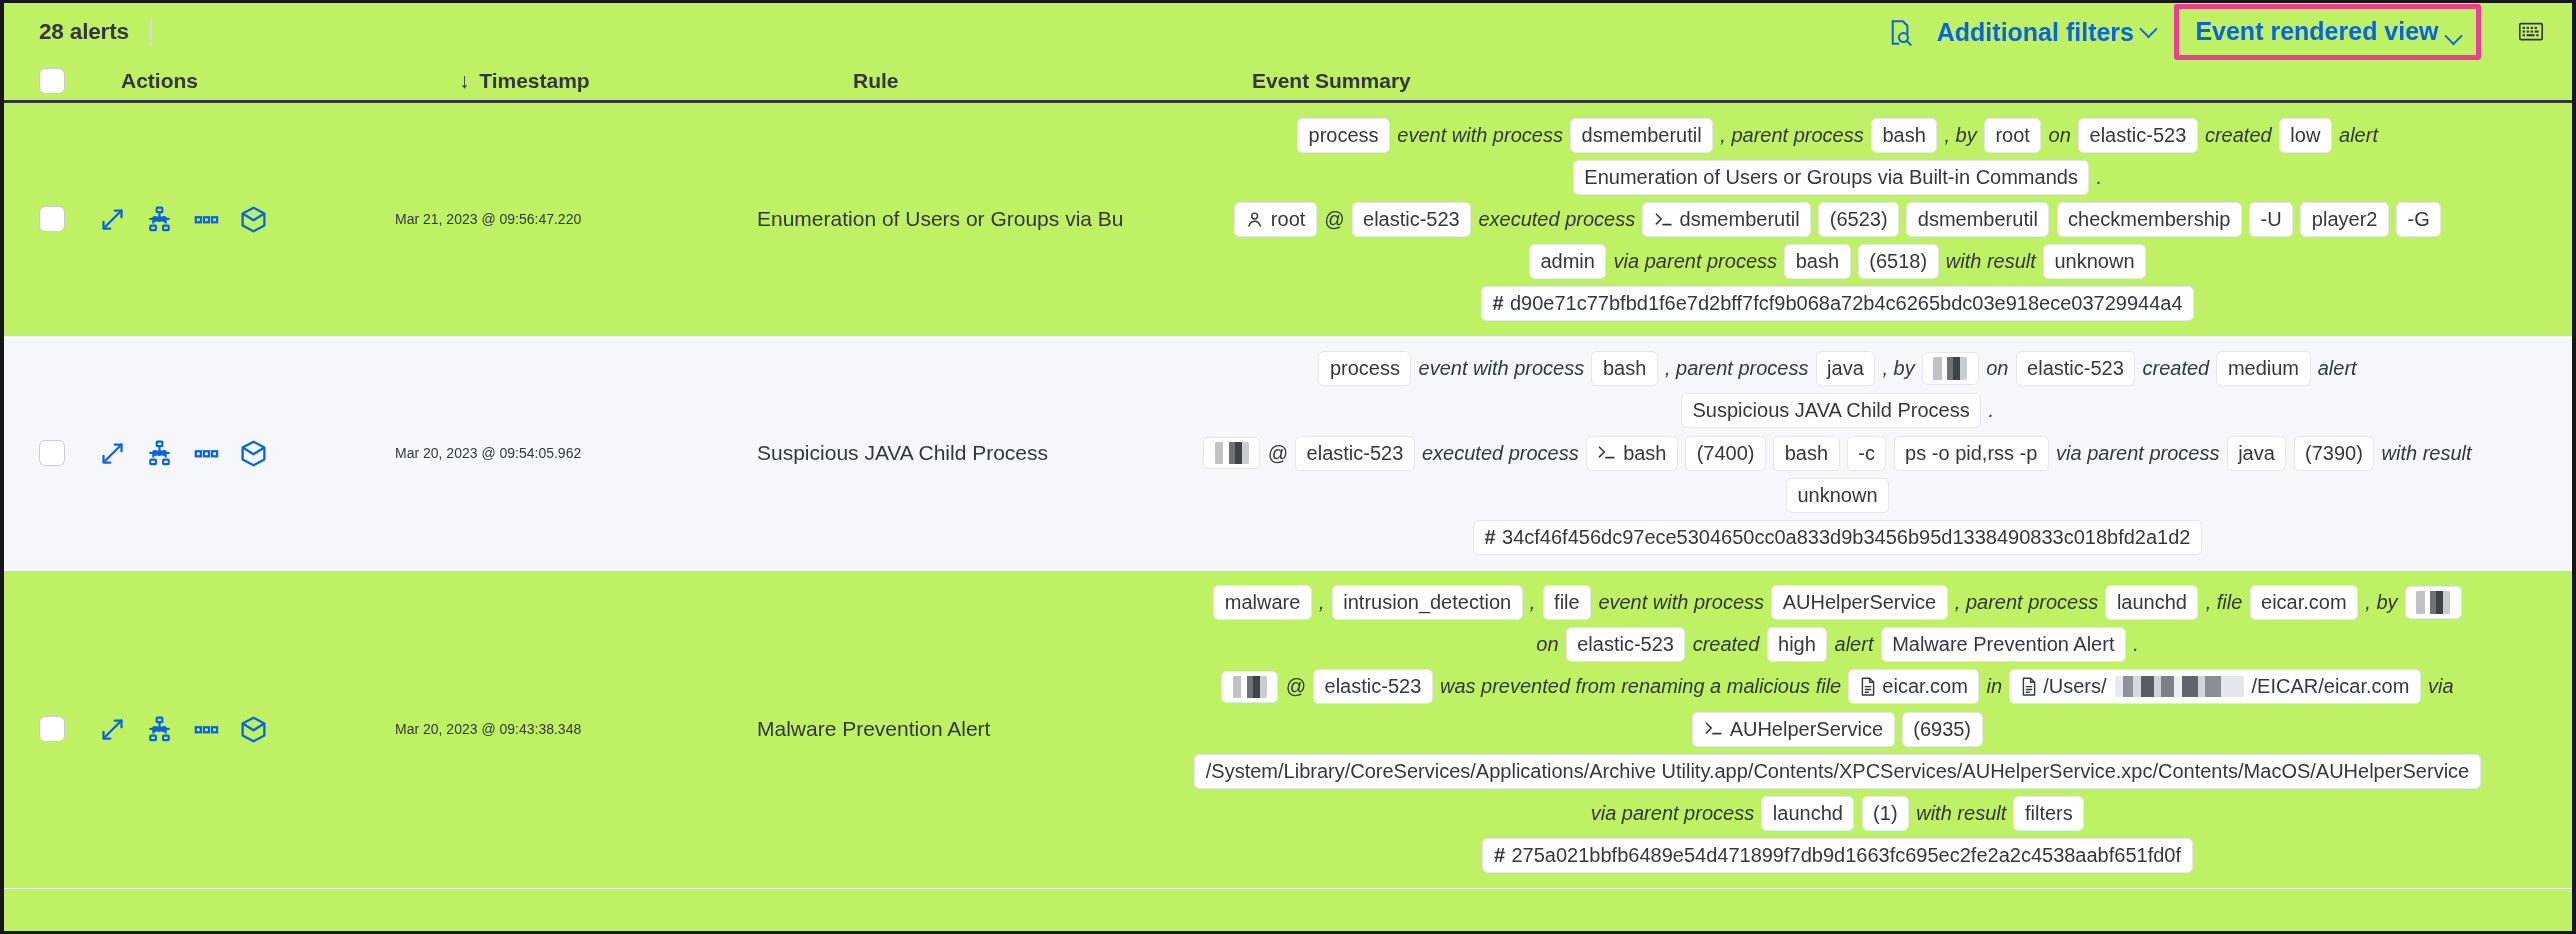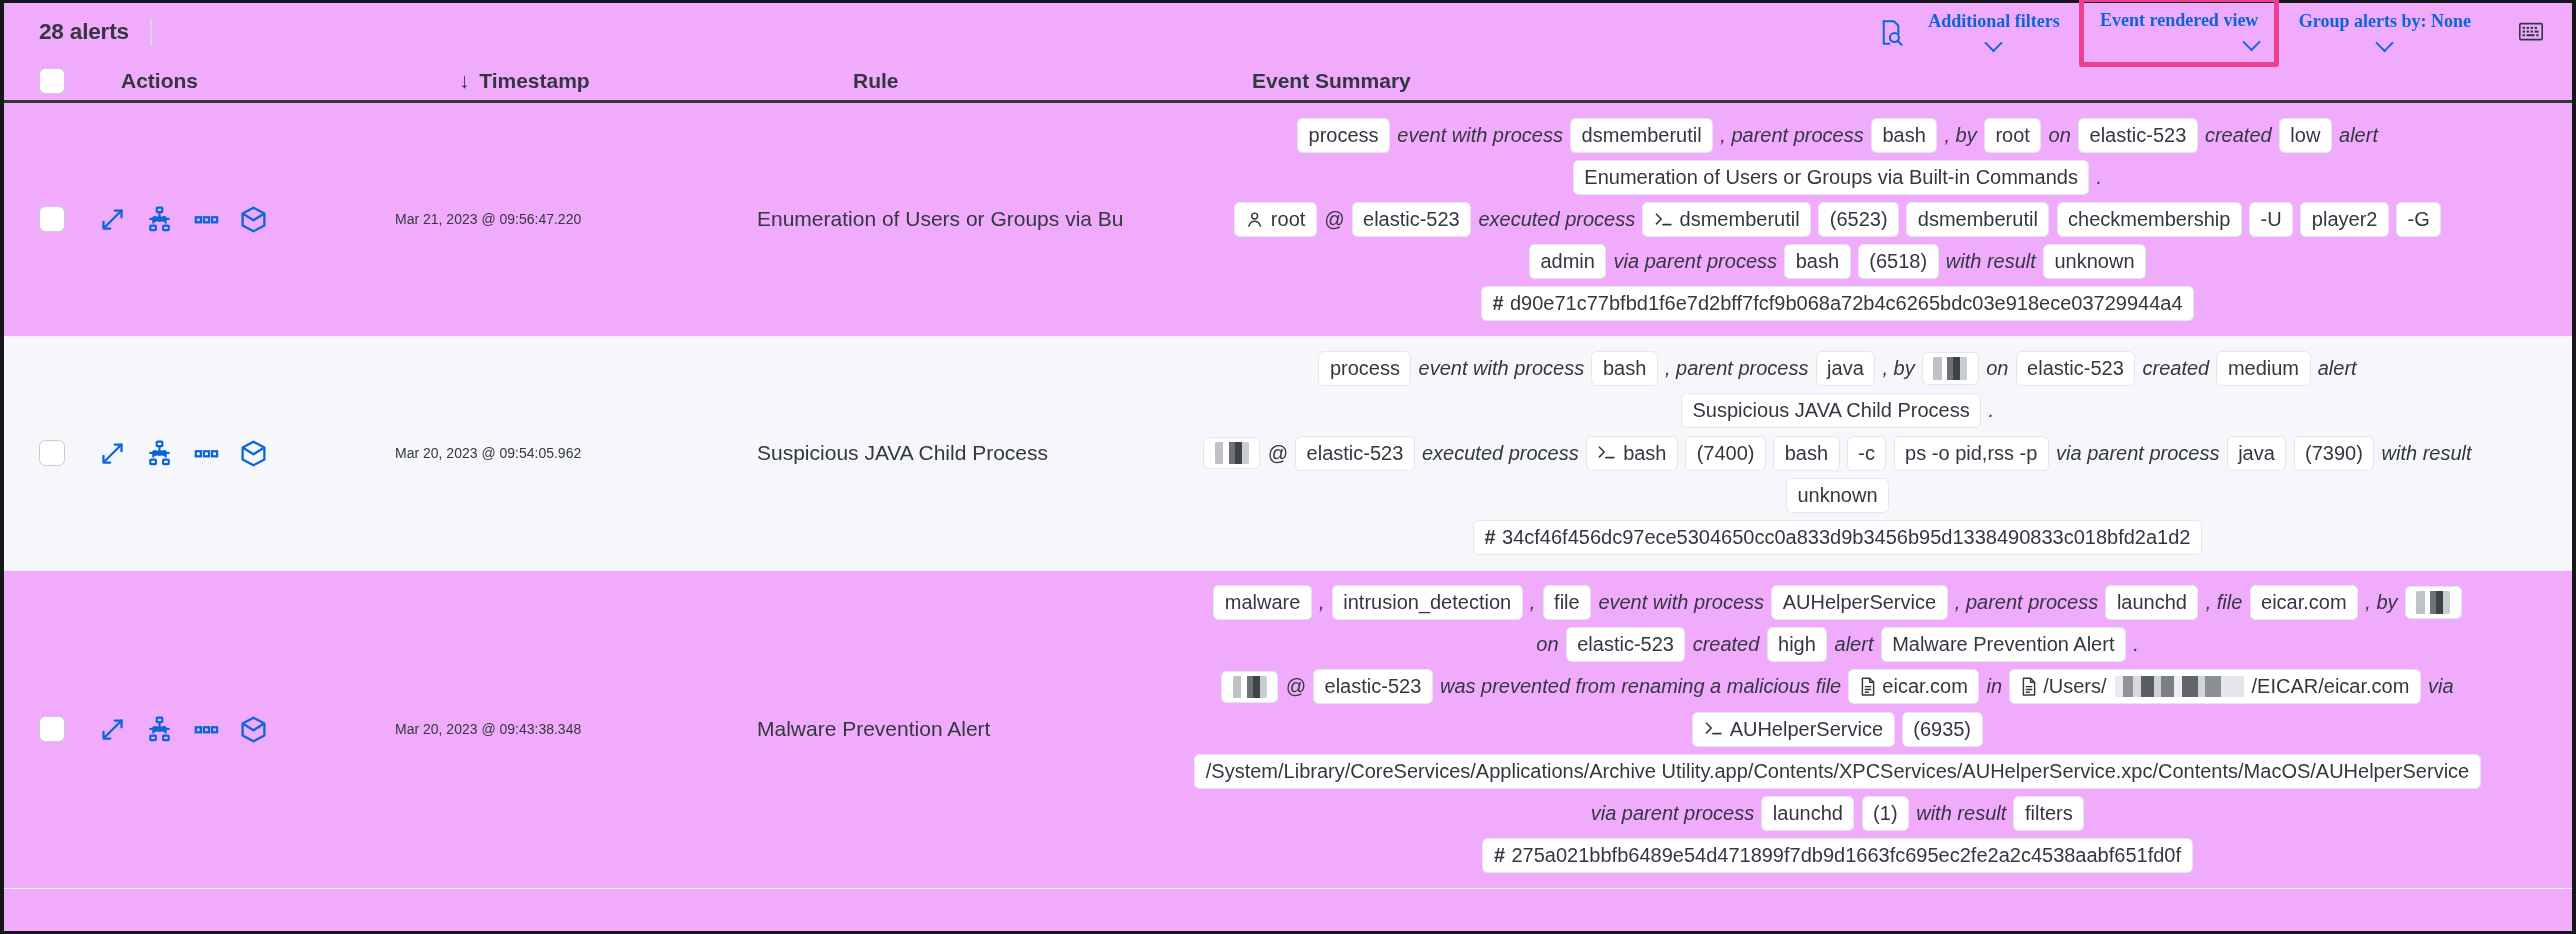--- a/index.html
+++ b/index.html
@@ -11,21 +11,21 @@
   body {
     width: 2576px; height: 934px;
     overflow: hidden;
     color: #343741;
   }
 
   .page {
     position: relative;
     width: 2576px;
     height: 934px;
-    background: #f0abfc;
+    background: #bef264;
     border-left: 4.8px solid #16171a;
     border-right: 4.8px solid #16171a;
     border-top: 3.2px solid #16171a;
     border-bottom: 3.2px solid #16171a;
   }
 
   
   .toolbar {
     display: flex;
     align-items: center;
@@ -52,29 +52,28 @@
     display: flex;
     align-items: center;
     gap: 0;
     padding-right: 8px;
   }
   .tool-btn {
     display: inline-flex;
     align-items: center;
     gap: 8px;
     color: #0b64dd;
-    font-size: 18px;
+    font-size: 25px;
     font-weight: 600;
     white-space: nowrap;
     padding: 8px 14.5px;
     cursor: pointer;
     background: none;
     border: none;
-    font-family: Liberation Serif, serif;
-    flex-direction: column;
+    font-family: Liberation Sans, sans-serif;
   }
   .tool-icon-btn {
     display: inline-flex;
     align-items: center;
     justify-content: center;
     padding: 6.4px 9.7px;
     cursor: pointer;
   }
   .chev {
     display: inline-block;
@@ -242,24 +241,20 @@
         <span class="chev"></span>
       </button>
 
       <span class="highlight-box">
         <button class="tool-btn">
           <span>Event rendered view</span>
           <span class="chev"></span>
         </button>
       </span>
 
-      <button class="tool-btn">
-        <span>Group alerts by: None</span>
-        <span class="chev"></span>
-      </button>
 
       <span class="tool-icon-btn kbd-btn">
         <svg width="24" height="19.3" viewBox="0 0 30 24" fill="none" stroke="#343741" stroke-width="2">
           <rect x="1" y="2" width="28" height="20" rx="1.5"></rect>
           <rect x="4.5" y="6" width="3" height="2.6" fill="#343741" stroke="none"></rect>
           <rect x="9.5" y="6" width="3" height="2.6" fill="#343741" stroke="none"></rect>
           <rect x="14.5" y="6" width="3" height="2.6" fill="#343741" stroke="none"></rect>
           <rect x="19.5" y="6" width="3" height="2.6" fill="#343741" stroke="none"></rect>
           <rect x="4.5" y="10.6" width="3" height="2.6" fill="#343741" stroke="none"></rect>
           <rect x="9.5" y="10.6" width="3" height="2.6" fill="#343741" stroke="none"></rect>

